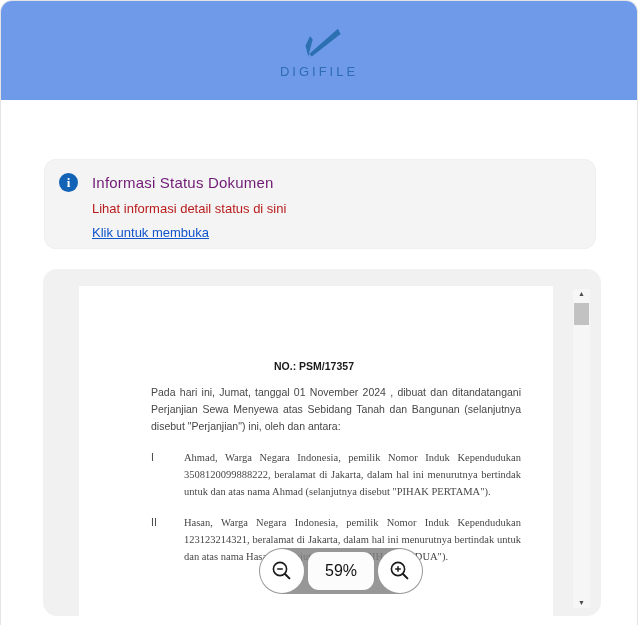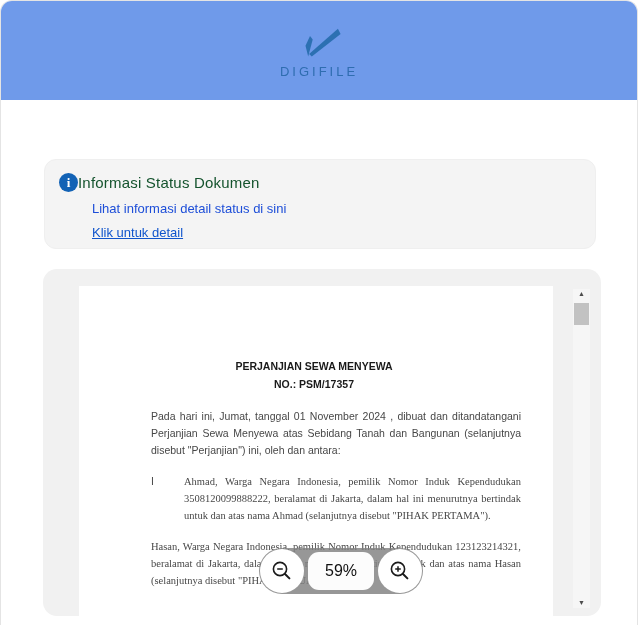--- a/index.html
+++ b/index.html
@@ -38,25 +38,26 @@
   }
   .info-row { display: flex; align-items: center; }
   .info-icon {
     width: 19px; height: 19px; border-radius: 50%;
     background: #1262b5; color: #ffffff;
     font-family: "Liberation Serif", serif; font-weight: bold; font-size: 13px;
     display: flex; align-items: center; justify-content: center;
     flex: 0 0 auto;
   }
   .info-title {
-    font-size: 15px; color: #14532d; letter-spacing: .2px;
+    margin-left: 14px;
+    font-size: 15px; color: #701a75; letter-spacing: .2px;
   }
   .info-subtitle {
     margin: 9px 0 0 33px; padding-left: 0;
-    font-size: 13px; color: #1d4ed8;
+    font-size: 13px; color: #b91c1c;
   }
   .info-link {
     display: inline-block; margin: 9px 0 0 33px;
     font-size: 13px; color: #1155cc; text-decoration: underline; font-weight: 500;
     cursor: pointer;
   }
   
   .viewer {
     position: absolute; left: 42px; top: 268px; width: 558px; height: 347px;
     background: #f1f1f1; border-radius: 14px; overflow: hidden;
@@ -65,21 +66,21 @@
     position: absolute; left: 36px; top: 17px; width: 474px; bottom: 0;
     background: #ffffff; overflow: hidden;
     padding: 71px 32px 0 72px;
     font-size: 10.5px; line-height: 17px; color: #474747;
   }
   .doc-title {
     text-align: center; font-weight: bold; color: #1a1a1a;
     font-size: 10.5px; line-height: 18px;
     margin-left: -44px;
   }
-  .doc-para { margin-top: 15px; text-align: justify; }
+  .doc-para { margin-top: 9px; text-align: justify; }
   .doc-item { margin-top: 14px; display: flex; text-align: justify; }
   .doc-item-marker { flex: 0 0 33px; }
   .doc-item-text { flex: 1; font-family: Liberation Serif, serif; }
   
   .scrollbar {
     position: absolute; right: 11px; top: 20px; bottom: 8px; width: 17px;
     background: #f6f6f6;
   }
   .scroll-arrow {
     position: absolute; left: 0; width: 17px; height: 10px;
@@ -125,35 +126,35 @@
     </svg>
     <div class="brand-name">DIGIFILE</div>
   </div>
 
   <div class="info-banner">
     <div class="info-row">
       <span class="info-icon">i</span>
       <span class="info-title">Informasi Status Dokumen</span>
     </div>
     <div class="info-subtitle">Lihat informasi detail status di sini</div>
-    <a class="info-link">Klik untuk detail</a>
+    <a class="info-link">Klik untuk membuka</a>
   </div>
 
   <div class="viewer">
     <div class="doc-page">
       <div class="doc-title">
-        <div>PERJANJIAN SEWA MENYEWA</div>
         <div>NO.: PSM/17357</div>
       </div>
       <p class="doc-para">Pada hari ini, Jumat, tanggal 01 November 2024 , dibuat dan ditandatangani Perjanjian Sewa Menyewa atas Sebidang Tanah dan Bangunan (selanjutnya disebut "Perjanjian") ini, oleh dan antara:</p>
       <div class="doc-item">
         <span class="doc-item-marker">I</span>
         <span class="doc-item-text">Ahmad, Warga Negara Indonesia, pemilik Nomor Induk Kependudukan 3508120099888222, beralamat di Jakarta, dalam hal ini menurutnya bertindak untuk dan atas nama Ahmad (selanjutnya disebut "PIHAK PERTAMA").</span>
       </div>
       <div class="doc-item">
+        <span class="doc-item-marker">II</span>
         <span class="doc-item-text">Hasan, Warga Negara Indonesia, pemilik Nomor Induk Kependudukan 123123214321, beralamat di Jakarta, dalam hal ini menurutnya bertindak untuk dan atas nama Hasan (selanjutnya disebut "PIHAK KEDUA").</span>
       </div>
 
     </div>
 
     <div class="scrollbar">
       <div class="scroll-arrow up">▲</div>
       <div class="scroll-thumb"></div>
       <div class="scroll-arrow down">▼</div>
     </div>

